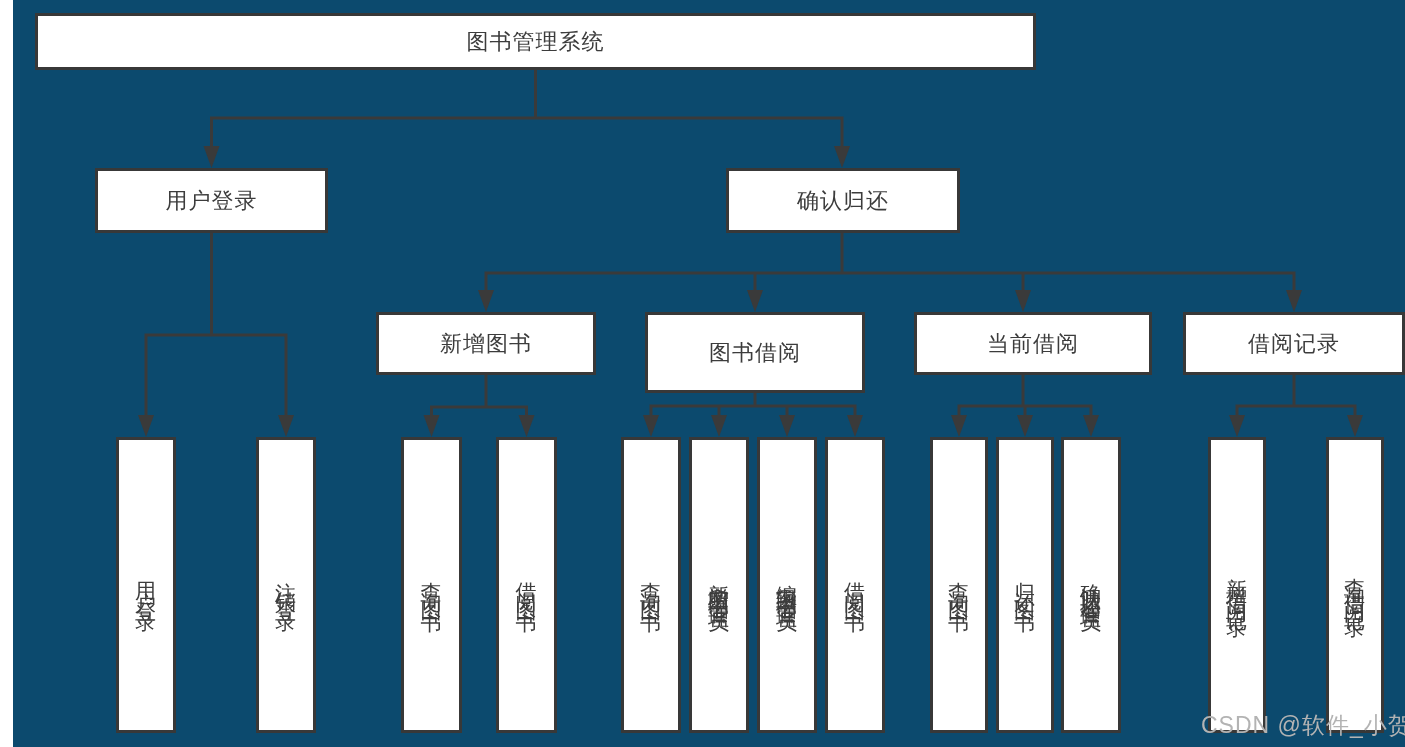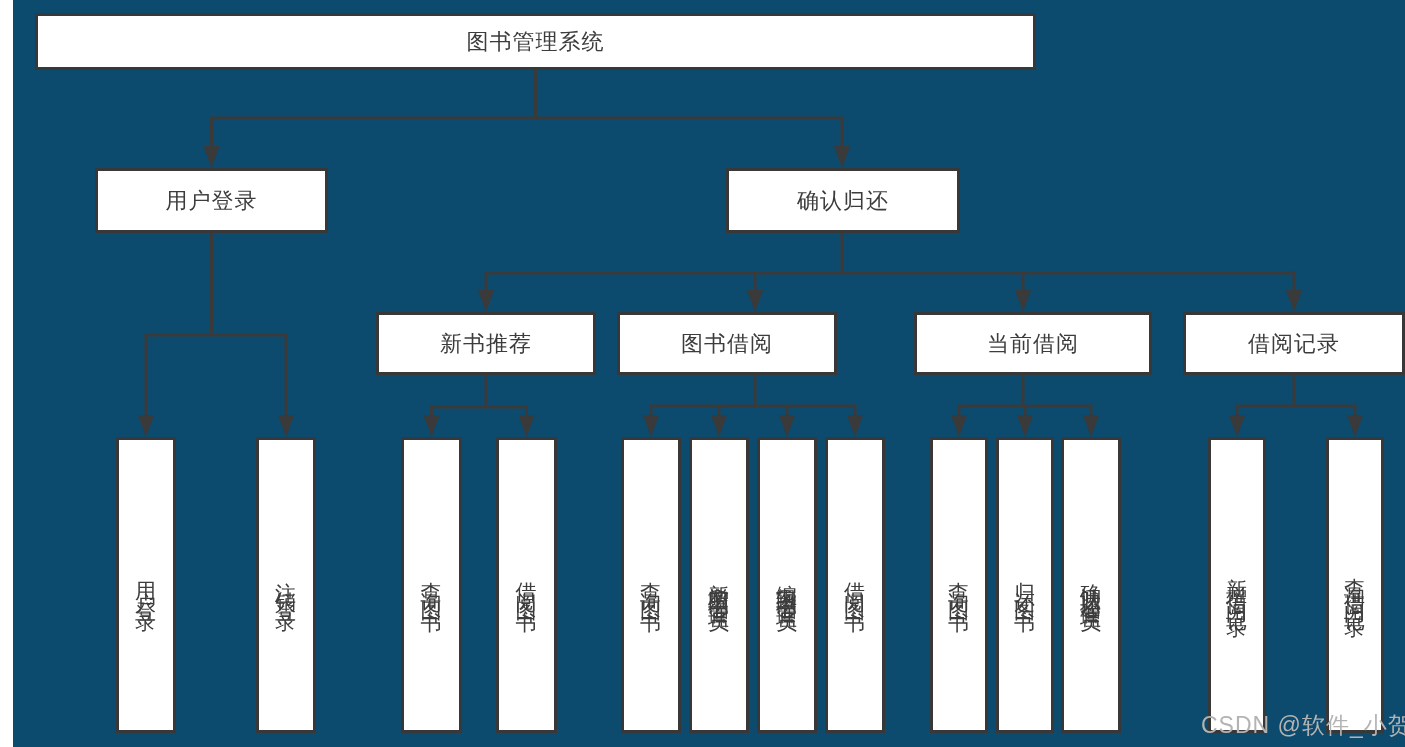--- a/index.html
+++ b/index.html
@@ -104,22 +104,22 @@
       <polygon points="1216,415 1232,415 1224,437"></polygon>
       <polygon points="1334,415 1350,415 1342,437"></polygon>
     </g>
   </svg>
 
   <div class="node h-node" style="left:22px; top:13px; width:1001px; height:57px;">图书管理系统</div>
 
   <div class="node h-node" style="left:82px; top:168px; width:233px; height:65px;">用户登录</div>
   <div class="node h-node" style="left:713px; top:168px; width:234px; height:65px;">确认归还</div>
 
-  <div class="node h-node" style="left:363px; top:312px; width:220px; height:63px;">新书推荐</div>
-  <div class="node h-node" style="left:604px; top:312px; width:220px; height:63px;">图书借阅</div>
+  <div class="node h-node" style="left:363px; top:312px; width:220px; height:63px;">新增图书</div>
+  <div class="node h-node" style="left:632px; top:312px; width:220px; height:81px;">图书借阅</div>
   <div class="node h-node" style="left:901px; top:312px; width:238px; height:63px;">当前借阅</div>
   <div class="node h-node" style="left:1170px; top:312px; width:222px; height:63px;">借阅记录</div>
 
   <div class="node v-node" style="left:103px; top:437px; width:60px; height:296px;">
     <span>用户登录</span>
   </div>
   <div class="node v-node" style="left:243px; top:437px; width:60px; height:296px;">
     <span>注销登录</span>
   </div>
 

